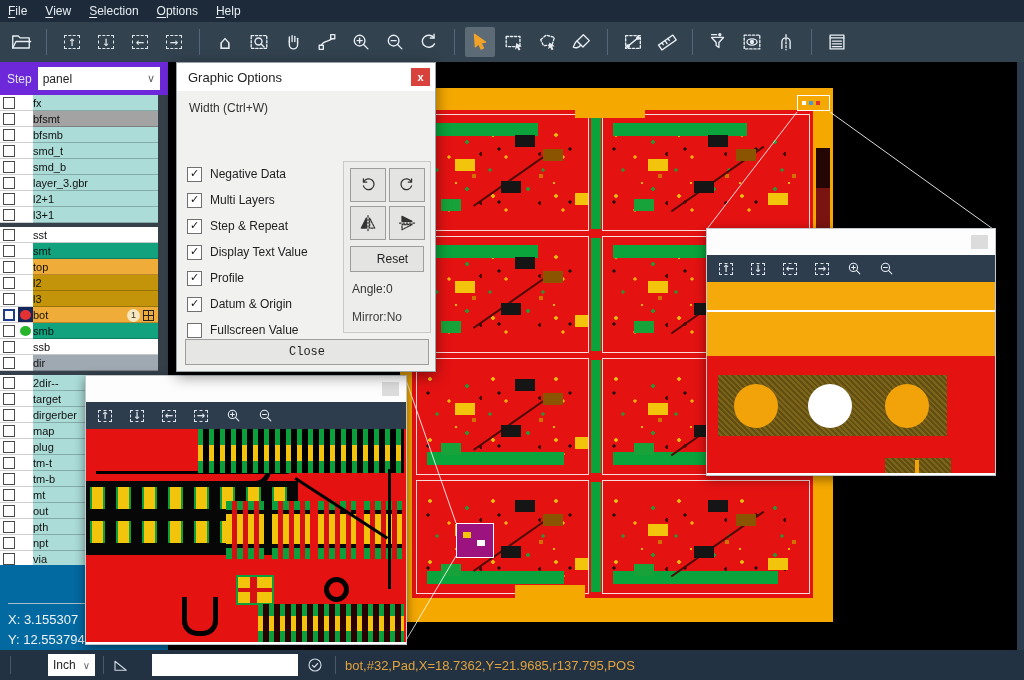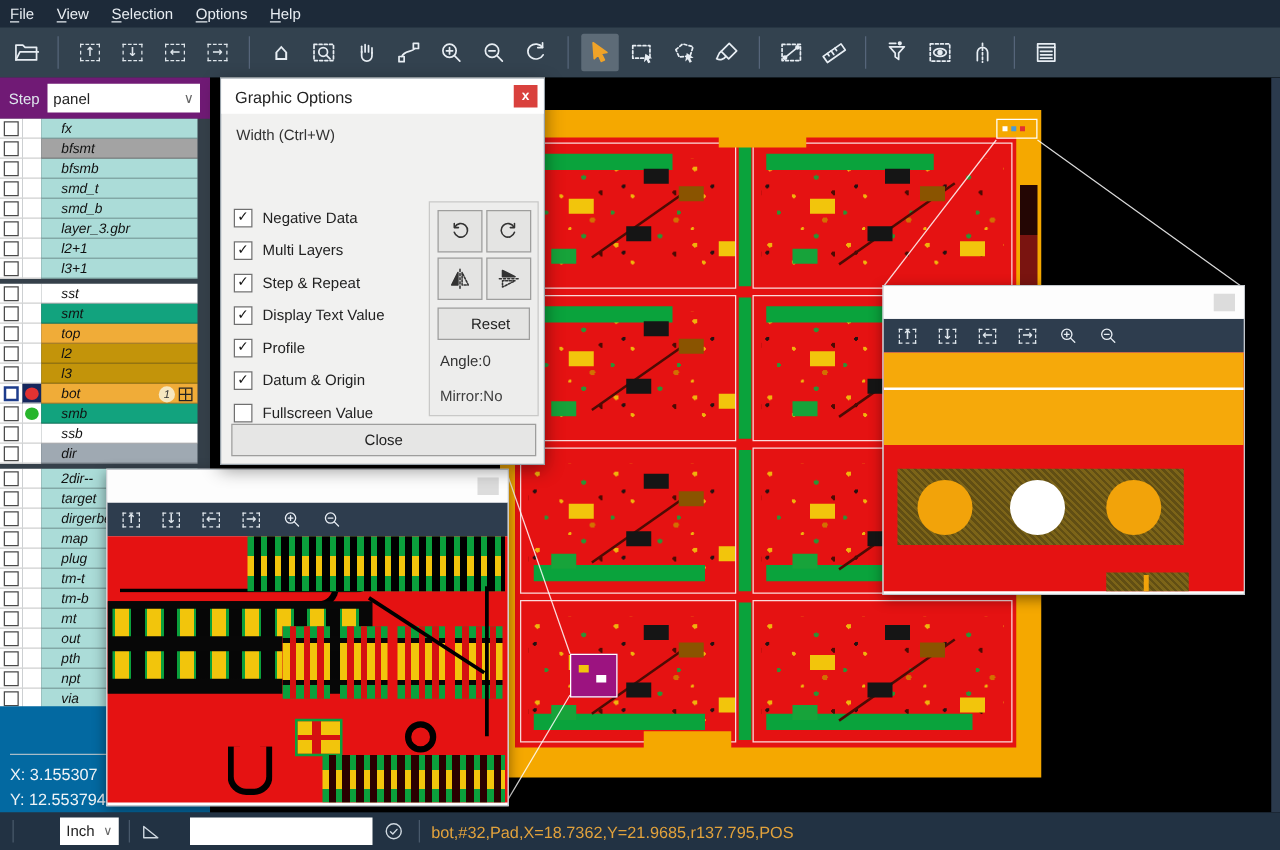--- a/index.html
+++ b/index.html
@@ -16,39 +16,39 @@
   .tbtn{width:30px;height:30px;display:flex;align-items:center;justify-content:center;border-radius:2px;}
   .tbtn svg{width:22px;height:22px;stroke:#e7edf3;fill:none;stroke-width:1.5;stroke-linecap:round;stroke-linejoin:round;}
   .tbtn .glyph{color:#e7edf3;font-family:"DejaVu Sans",sans-serif;font-size:19px;line-height:1;}
   .tbtn.active{background:#5d6b77;}
   .tsep{width:1px;height:26px;background:#56657a;margin:0 6px;}
   .panbox{display:inline-block;width:14px;height:12px;border:1.4px dashed #dfe6ec;position:relative;}
   .panbox .arr{position:absolute;inset:0;display:flex;align-items:center;justify-content:center;
                font:700 10px "DejaVu Sans",sans-serif;color:#dfe6ec;font-style:normal;}
   
   .sidebar{position:absolute;left:0;top:62px;width:168px;height:588px;background:#35404a;z-index:2;}
-  .step-row{position:absolute;left:0;top:0;width:168px;height:33px;background:#701a75;
+  .step-row{position:absolute;left:0;top:0;width:168px;height:33px;background:#6d28d9;
             display:flex;align-items:center;}
   .step-label{color:#dfe7ee;font-size:12px;margin:0 6px 0 7px;}
   .step-select{flex:1;height:23px;background:#fff;margin-right:8px;display:flex;align-items:center;
                justify-content:space-between;padding:0 5px;font-size:12px;color:#222;}
   .step-select .chev{color:#666;font-size:11px;font-family:"DejaVu Sans",sans-serif;}
   #layer-list{position:absolute;left:0;top:33px;width:168px;}
   .layer-group{margin-bottom:4px;}
   .layer-row{display:flex;height:16px;}
   .cbcell{width:18px;background:#fff;display:flex;align-items:center;justify-content:center;
           box-shadow:inset 0 -1px #cfcfcf;}
   .cb{width:10px;height:10px;border:1.5px solid #4a4a4a;background:#fff;}
   .cb.active{border:2.5px solid #1d3c8c;width:8px;height:8px;}
   .dotcell{width:15px;background:#fff;display:flex;align-items:center;justify-content:center;
            box-shadow:inset 0 -1px #cfcfcf;}
   .dotcell.darkbg{background:#15265c;}
   .dot{width:11px;height:10px;border-radius:50%;}
-  .lbl{flex:1;font-size:11px;color:#111;padding-left:16px;display:flex;align-items:center;
-       box-shadow:inset 0 -1px rgba(0,0,0,.22);margin-right:10px;font-style:italic;}
+  .lbl{flex:1;font-size:11px;color:#111;padding-left:0;display:flex;align-items:center;
+       box-shadow:inset 0 -1px rgba(0,0,0,.22);margin-right:10px;}
   .lbl .txt{flex:1;}
   .badge{min-width:13px;height:13px;border-radius:50%;background:#f6e7c0;color:#333;font-size:9px;
          text-align:center;line-height:13px;margin-right:3px;}
   .grid-ic{width:9px;height:9px;border:1px solid #222;margin-right:4px;
            background:linear-gradient(#222,#222) center/1px 100% no-repeat,
                       linear-gradient(#222,#222) center/100% 1px no-repeat;}
   .sb-bottom{position:absolute;left:0;bottom:0;width:168px;height:85px;background:#0369a1;}
   .coords{position:absolute;left:8px;top:38px;border-top:1px solid #a9bcc7;width:150px;padding-top:6px;}
   .coords div{color:#f0f4f7;font-size:13px;line-height:20px;}
   
@@ -145,21 +145,21 @@
        font-size:11px;line-height:12px;text-align:center;color:#111;}
   .dpanel{position:absolute;left:166px;top:98px;width:86px;height:170px;border:1px solid #c9c9c8;background:#ededec;}
   .dsmall{position:absolute;width:36px;height:34px;background:#e4e4e3;border:1px solid #9e9e9d;
           display:flex;align-items:center;justify-content:center;box-sizing:border-box;}
   .dsmall svg{width:20px;height:20px;stroke:#333;fill:none;stroke-width:1.5;stroke-linecap:round;stroke-linejoin:round;}
   .dreset{position:absolute;left:6px;top:84px;width:74px;height:26px;background:#e4e4e3;border:1px solid #9e9e9d;
           font-size:12px;color:#222;display:flex;align-items:center;justify-content:center;box-sizing:border-box;padding-left:11px;}
   .dinfo1{position:absolute;left:8px;top:120px;font-size:12px;color:#333;}
   .dinfo2{position:absolute;left:8px;top:148px;font-size:12px;color:#404040;}
   .dcloseb{position:absolute;left:8px;top:276px;width:244px;height:26px;background:#e6e6e5;border:1px solid #9e9e9d;
-           font-size:12px;color:#222;display:flex;align-items:center;justify-content:center;box-sizing:border-box;}
+           font-size:12px;color:#222;display:flex;align-items:center;justify-content:center;box-sizing:border-box;font-family:Liberation Mono, monospace;}
   
   .statusbar{position:absolute;left:0;top:650px;width:1024px;height:30px;background:#223243;z-index:30;}
   .statusbar>*{position:absolute;top:0;height:30px;display:flex;align-items:center;}
   .ssep{width:1px;height:18px !important;top:6px !important;background:#48596b;}
   .unit-select{left:48px;width:47px;height:22px !important;top:4px !important;background:#fff;
                font-size:12px;color:#222;padding:0 5px;justify-content:space-between;box-sizing:border-box;}
   .unit-select .chev{color:#666;font-size:10px;font-family:"DejaVu Sans",sans-serif;}
   .sicon svg{width:18px;height:18px;stroke:#cfd8e0;fill:none;stroke-width:1.5;stroke-linecap:round;stroke-linejoin:round;}
   .cmd{position:absolute;left:152px;top:4px;width:146px;height:22px;border:none;background:#fff;box-sizing:border-box;padding:0 4px;font-size:12px;}
   .selinfo{left:345px;color:#e2a23c;font-size:13px;}

